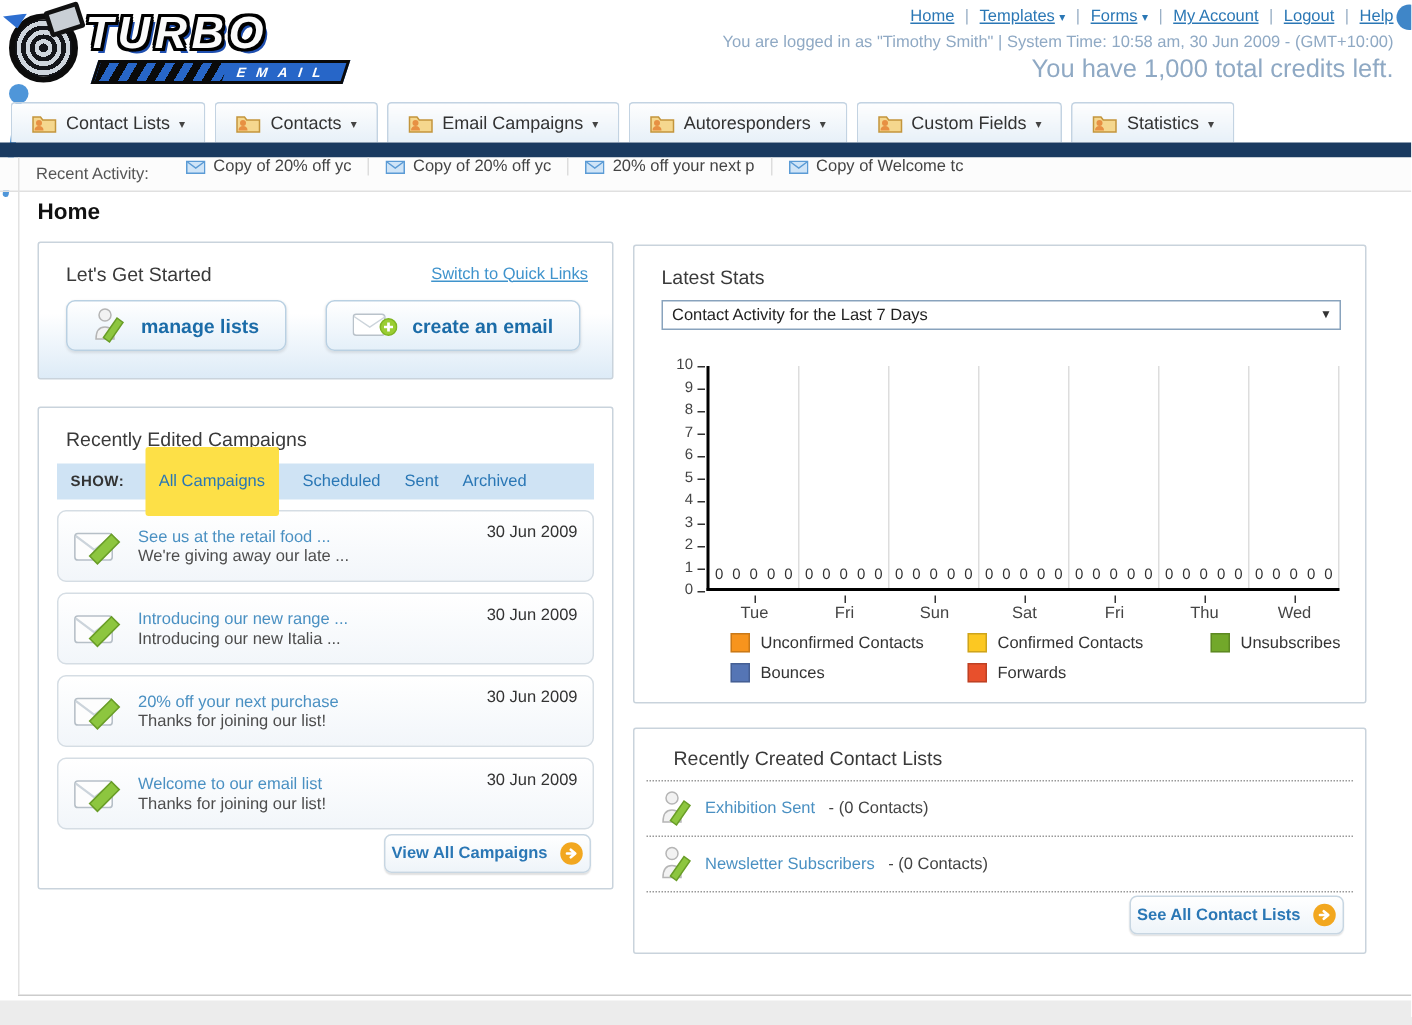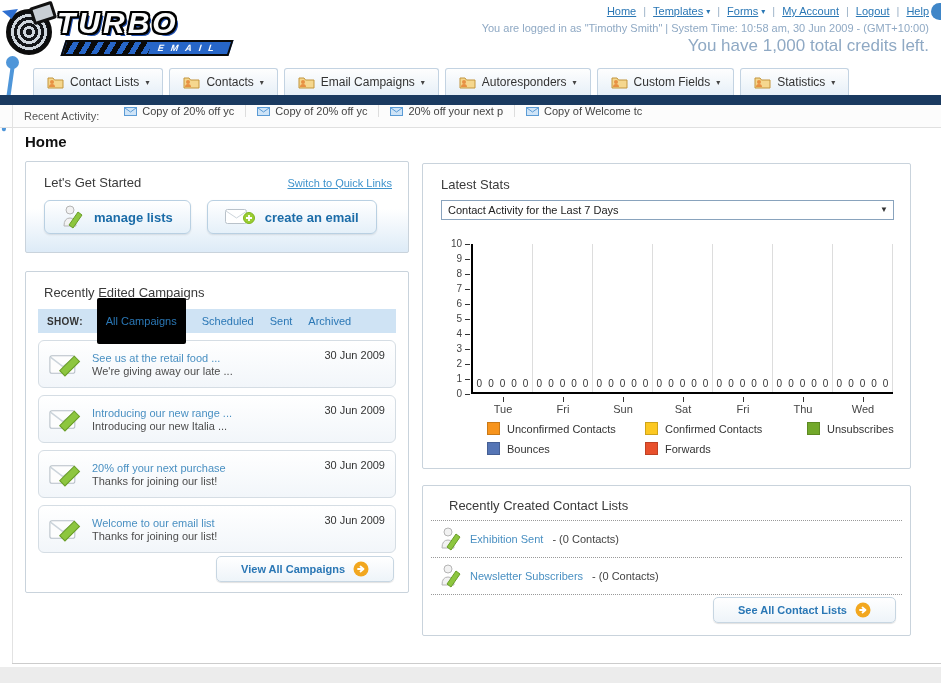--- a/index.html
+++ b/index.html
@@ -29,59 +29,59 @@
 
   .top-nav { position:absolute; top:5px; right:12px; list-style:none; display:flex; align-items:center; font-size:11px; }
   .top-nav li { display:flex; align-items:center; }
   .top-nav li + li::before { content:"|"; color:#9ab0c6; margin:0 7px; }
   .top-nav a { color:#2a77b5; text-decoration:underline; cursor:pointer; }
   .top-nav .caret { color:#2a77b5; font-size:8px; margin-left:3px; }
   .login-info { position:absolute; top:22px; right:12px; font-size:11px; color:#8fa9c4; }
   .credits-info { position:absolute; top:36px; right:12px; font-size:17px; color:#8fa9c4; }
 
   
-  .tab-strip { position:absolute; left:0; top:66px; width:941px; height:29px; display:flex; align-items:flex-end; gap:6px; padding-left:33px; }
+  .tab-strip { position:absolute; left:0; top:66px; width:941px; height:29px; display:flex; align-items:flex-end; gap:6px; padding-left:7px; }
   .tab { height:27px; display:flex; align-items:center; gap:6px; padding:0 13px; font-size:12px; color:#333;
     background:linear-gradient(#fefefe,#e7f0f8); border:1px solid #c3d3e2; border-bottom:none; border-radius:3px 3px 0 0; cursor:pointer; }
   .tab .caret { font-size:8px; color:#444; }
   .navy-bar { position:absolute; left:0; top:95px; width:941px; height:10px; background:#1a3a60; }
 
   
   .recent-activity { position:absolute; left:0; top:105px; width:941px; height:22px; display:flex; align-items:center;
     padding-left:24px; font-size:11px; color:#555; background:#fcfcfc; }
   .ra-label { margin-right:14px; color:#555; }
   .ra-item { display:flex; align-items:center; gap:5px; padding:0 11px; color:#444; cursor:pointer; }
   .ra-item + .ra-item { border-left:1px solid #ddd; }
   .content-top-line { position:absolute; left:0; top:127px; width:941px; border-top:1px solid #e0e0e0; }
   .left-vline { position:absolute; left:12px; top:105px; height:558px; border-left:1px solid #e2e2e2; }
 
   
   .page-title { position:absolute; left:25px; top:133px; font-size:15px; font-weight:bold; color:#111; }
   .panel { position:absolute; background:#fff; border:1px solid #c9d3dc; border-radius:2px; }
   .panel-title { font-size:13px; color:#3a3a3a; }
-  .small-btn { display:inline-flex; align-items:center; gap:8px; height:26px; padding:0 24px; font-size:11px; font-weight:bold;
+  .small-btn { display:inline-flex; align-items:center; gap:8px; height:26px; padding:0 4px; font-size:11px; font-weight:bold;
     color:#2a77b5; background:linear-gradient(#ffffff,#eef4f9); border:1px solid #c7d6e2; border-radius:5px;
     box-shadow:0 1px 1px rgba(0,0,0,.12); cursor:pointer; }
 
   
   #get-started { left:25px; top:161px; width:384px; height:92px; background:linear-gradient(180deg,#fff 52%,#ddebf7); }
   #get-started .head { display:flex; justify-content:space-between; align-items:center; padding:13px 16px 0 18px; }
   .quick-link { font-size:11px; color:#3f93cc; text-decoration:underline; cursor:pointer; }
-  .big-btn-row { display:flex; gap:16px; padding:10px 0 0 18px;text-align:center; }
+  .big-btn-row { display:flex; gap:26px; padding:10px 0 0 18px;text-align:center; }
   .big-btn { display:flex; align-items:center; gap:10px; height:34px; padding:0 17px; font-size:13px; font-weight:bold;
     color:#1b6ca8; background:linear-gradient(#ffffff,#e5f0f9); border:1px solid #b9d0e2; border-radius:6px;
     box-shadow:0 1px 2px rgba(0,0,0,.1); cursor:pointer; }
 
   
   #campaigns { left:25px; top:271px; width:384px; height:322px; }
   #campaigns .panel-title { padding:13px 0 0 18px; }
   .filter-bar { margin:9px 12px 0; height:24px; background:#cfe3f4; display:flex; align-items:center; gap:14px; padding:0 9px; }
   .show-label { font-size:10px; font-weight:bold; color:#333; letter-spacing:.3px; }
   .filter-link { font-size:11px; color:#2a77b5; cursor:pointer; }
-  .filter-link.active { background:#000000; padding:17px 9px; border-radius:2px; }
+  .filter-link.active { background:#fde047; padding:17px 9px; border-radius:2px; }
   .camp-card { margin:7px 12px 0; height:48px; display:flex; align-items:center; gap:9px; padding:4px 10px;
     border:1px solid #d5dde4; border-radius:6px; background:linear-gradient(#fff,#f2f6fa); }
   .camp-text { display:flex; flex-direction:column; gap:1px; }
   .camp-title { font-size:11px; color:#4a90c2; text-decoration:none; cursor:pointer; }
   .camp-sub { font-size:11px; color:#4d4d4d; }
   .camp-date { margin-left:auto; align-self:flex-start; padding-top:4px; font-size:11px; color:#333; }
   #view-all-btn { position:absolute; right:14px; bottom:10px; }
 
   
   #stats { left:422px; top:163px; width:489px; height:306px; }

